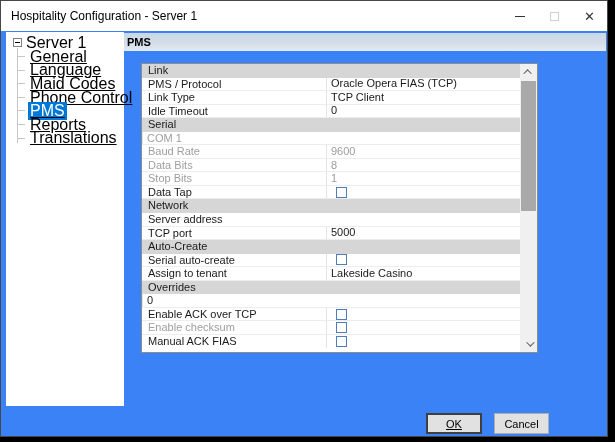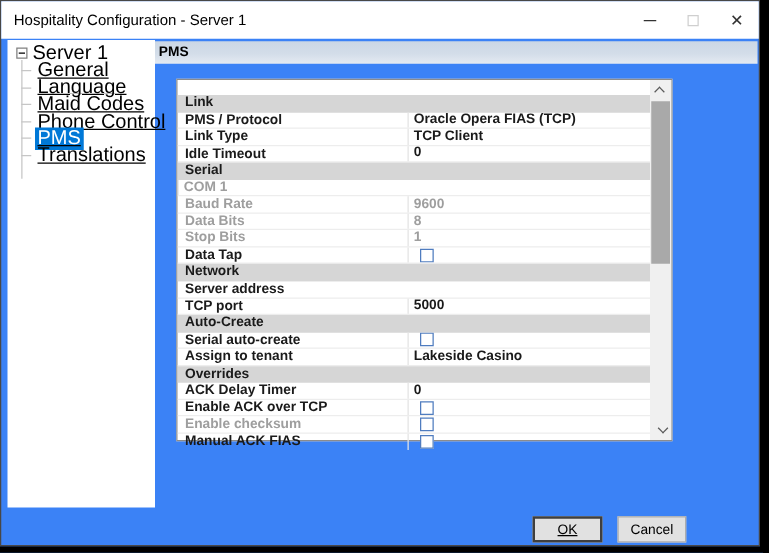--- a/index.html
+++ b/index.html
@@ -29,21 +29,21 @@
   .tlabel { margin-left:22px; padding:0 2px; white-space:nowrap; }
   .tree-item.selected .tlabel { background:#0078d7; color:#fff; }
 
   
   .mainheader { position:absolute; left:123px; top:32px; width:482px; height:18px;
     background:linear-gradient(to bottom,#cbd7e5 0%, #d3dde9 55%, #e4eaf2 100%);
     display:flex; align-items:center; font-size:11px; font-weight:bold; color:#000; padding-left:3px; }
 
   
   .grid { position:absolute; left:140px; top:62px; width:397px; height:290px; background:#fff; border:1px solid #8c8c8c; }
-  .gridrows { position:absolute; left:0; top:12px; width:378px; height:288px; overflow:hidden;font-weight:bold; }
+  .gridrows { position:absolute; left:0; top:0; width:378px; height:288px; overflow:hidden; }
   .grow { position:relative; height:13.55px; display:flex; border-bottom:1px solid #ededed; font-size:11px; color:#1a1a1a; }
   .grow .glabel { width:184px; padding-left:6px; line-height:13px; white-space:nowrap; overflow:hidden; }
   .grow .gvalue { flex:1; border-left:1px solid #e3e3e3; padding-left:4px; line-height:13px; white-space:nowrap; overflow:hidden; display:flex; align-items:center; }
   .grow.section { background:#d6d6d6; border-bottom:1px solid #d6d6d6; }
   .grow.section .glabel { width:100%; }
   .grow.disabled .glabel, .grow.disabled .gvalue { color:#9e9e9e; }
   .cb { display:inline-block; width:11px; height:11px; border:1px solid #4f7cbf; background:#fff; margin-left:5px; }
   .grow.clipped { border-bottom:none; }
 
   
@@ -104,20 +104,24 @@
           <div class="tree-item">
             <span class="tick"></span>
             <span class="tlabel">Phone Control</span>
           </div>
           <div class="tree-item selected">
             <span class="tick"></span>
             <span class="tlabel">PMS</span>
           </div>
           <div class="tree-item">
             <span class="tick"></span>
+            <span class="tlabel">Reports</span>
+          </div>
+          <div class="tree-item">
+            <span class="tick"></span>
             <span class="tlabel">Translations</span>
           </div>
         </div>
     </div>
 
     <div class="mainheader">
       <span>PMS</span>
     </div>
 
     <div class="grid">
@@ -181,21 +185,20 @@
             </span>
           </div>
           <div class="grow text">
             <span class="glabel">Assign to tenant</span>
             <span class="gvalue">Lakeside Casino</span>
           </div>
           <div class="grow section">
             <span class="glabel">Overrides</span>
           </div>
           <div class="grow text">
-            <span class="glabel">ACK Delay Timer</span>
             <span class="gvalue">0</span>
           </div>
           <div class="grow checkbox">
             <span class="glabel">Enable ACK over TCP</span>
             <span class="gvalue">
               <span class="cb"></span>
             </span>
           </div>
           <div class="grow checkbox disabled">
             <span class="glabel">Enable checksum</span>

